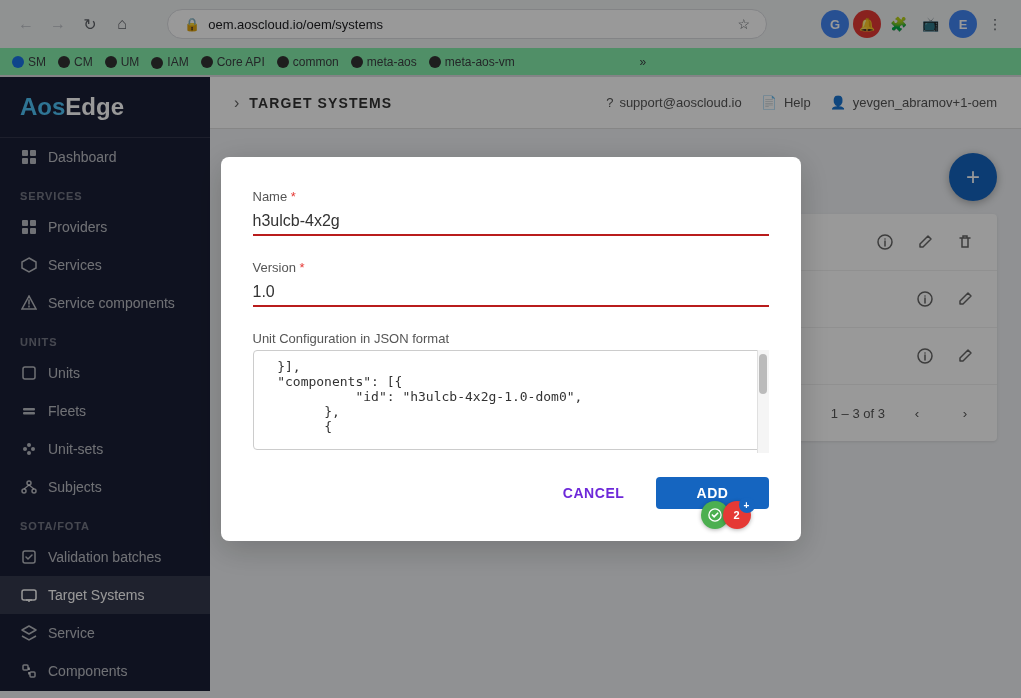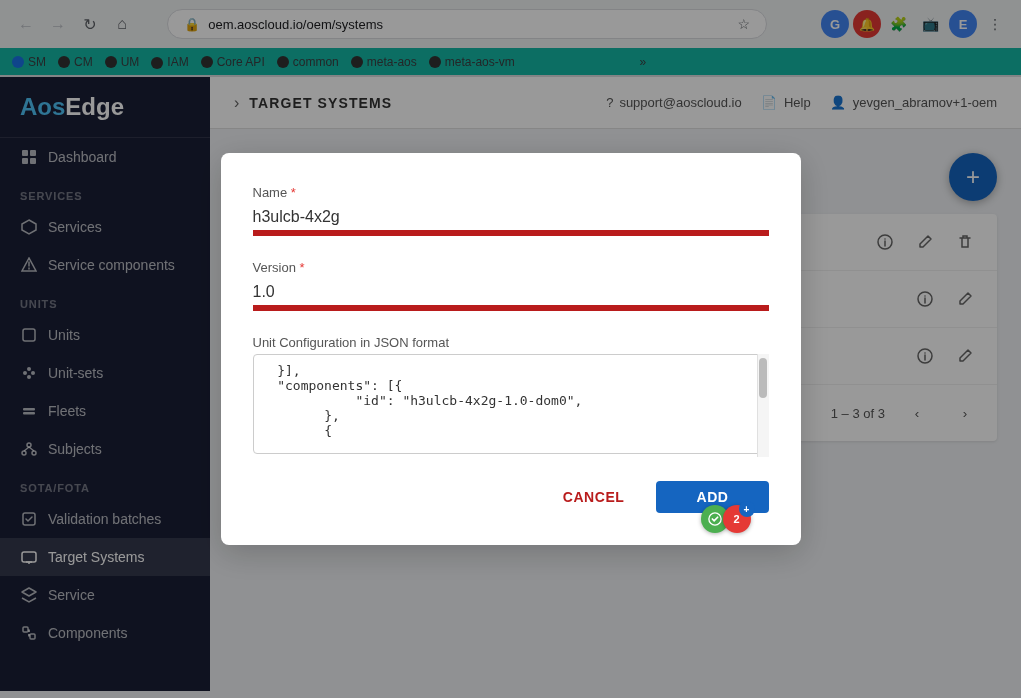--- a/index.html
+++ b/index.html
@@ -265,21 +265,21 @@
     .form-label {
       font-size: 13px;
       color: #555;
       margin-bottom: 4px;
       display: block;
     }
     .form-label .required { color: #e53935; }
     .form-input {
       width: 100%;
       border: none;
-      border-bottom: 6px solid #b91c1c;
+      border-bottom: 2px solid #b91c1c;
       padding: 4px 0;
       font-size: 16px;
       color: #333;
       outline: none;
       background: transparent;
     }
     .form-textarea {
       width: 100%;
       height: 100px;
       border: 1px solid #ccc;
@@ -313,21 +313,21 @@
     .modal-actions {
       display: flex;
       justify-content: flex-end;
       gap: 12px;
       margin-top: 16px;
     }
     .btn-cancel {
       padding: 8px 20px;
       background: none;
       border: none;
-      color: #b91c1c;
+      color: #6d28d9;
       font-size: 14px;
       font-weight: 600;
       cursor: pointer;
       border-radius: 4px;
       letter-spacing: 0.04em;
     }
     .btn-add {
       padding: 8px 40px;
       background: #1565c0;
       border: none;
@@ -398,21 +398,21 @@
 
       <button class="browser-action-btn" style="background:#e53935; color:white; border-radius:50%; font-size:13px;">🔔</button>
 
       <button class="browser-action-btn">🧩</button>
       <button class="browser-action-btn">📺</button>
       <button class="browser-action-btn" style="background:#4285f4; color:white; border-radius:50%; font-weight:700; font-size:13px;">E</button>
       <button class="browser-action-btn">⋮</button>
     </div>
   </div>
 
-  <div class="tabs-bar" style="height:28px; background:#14b8a6; border-bottom:1px solid #dadce0; display:flex; align-items:center; padding:0 12px; gap:12px; font-size:12px; color:#3c4043;">
+  <div class="tabs-bar" style="height:28px; background:#86efac; border-bottom:1px solid #dadce0; display:flex; align-items:center; padding:0 12px; gap:12px; font-size:12px; color:#3c4043;">
     <span style="display:flex;align-items:center;gap:4px;cursor:pointer;">
       <span style="width:12px;height:12px;border-radius:50%;background:#1a73e8;display:inline-block;"></span>
       SM
     </span>
     <span style="display:flex;align-items:center;gap:4px;cursor:pointer;">
       <span style="width:12px;height:12px;border-radius:50%;background:#333;display:inline-block;"></span>
       CM
     </span>
     <span style="display:flex;align-items:center;gap:4px;cursor:pointer;">
       <span style="width:12px;height:12px;border-radius:50%;background:#333;display:inline-block;"></span>
@@ -465,20 +465,31 @@
               <rect x="9" y="9" width="6" height="6" rx="1" fill="currentColor"></rect>
             </svg>
         </div>
         <span>Dashboard</span>
       </div>
 
       <div class="sidebar-section-label">SERVICES</div>
       <div class="sidebar-item">
         <div class="sidebar-item-icon">
           <svg width="16" height="16" viewBox="0 0 16 16" fill="currentColor">
+              <rect x="1" y="1" width="6" height="6" rx="1"></rect>
+              <rect x="9" y="1" width="6" height="6" rx="1"></rect>
+              <rect x="1" y="9" width="6" height="6" rx="1"></rect>
+              <rect x="9" y="9" width="6" height="6" rx="1"></rect>
+            </svg>
+        </div>
+        <span>Providers</span>
+      </div>
+      <div class="sidebar-item">
+        <div class="sidebar-item-icon">
+          <svg width="16" height="16" viewBox="0 0 16 16" fill="currentColor">
               <path d="M8 1L15 5v6L8 15 1 11V5L8 1z" stroke="currentColor" stroke-width="1.5" fill="none"></path>
             </svg>
         </div>
         <span>Services</span>
       </div>
       <div class="sidebar-item">
         <div class="sidebar-item-icon">
           <svg width="16" height="16" viewBox="0 0 16 16" fill="currentColor">
               <path d="M8 1L1 14h14L8 1zm0 4v4m0 2v1" stroke="currentColor" stroke-width="1.5" fill="none" stroke-linecap="round"></path>
             </svg>
@@ -487,40 +498,40 @@
       </div>
 
       <div class="sidebar-section-label">UNITS</div>
       <div class="sidebar-item">
         <div class="sidebar-item-icon">
           <svg width="16" height="16" viewBox="0 0 16 16" fill="none">
               <rect x="2" y="2" width="12" height="12" rx="2" stroke="currentColor" stroke-width="1.5"></rect>
             </svg>
         </div>
         <span>Units</span>
+      </div>
+      <div class="sidebar-item">
+        <div class="sidebar-item-icon">
+          <svg width="16" height="16" viewBox="0 0 16 16" fill="none">
+              <rect x="2" y="5" width="12" height="2.5" rx="1" fill="currentColor"></rect>
+              <rect x="2" y="9" width="12" height="2.5" rx="1" fill="currentColor"></rect>
+            </svg>
+        </div>
+        <span>Fleets</span>
       </div>
       <div class="sidebar-item">
         <div class="sidebar-item-icon">
           <svg width="16" height="16" viewBox="0 0 16 16" fill="currentColor">
               <circle cx="4" cy="8" r="2"></circle>
               <circle cx="8" cy="4" r="2"></circle>
               <circle cx="12" cy="8" r="2"></circle>
               <circle cx="8" cy="12" r="2"></circle>
             </svg>
         </div>
         <span>Unit-sets</span>
-      </div>
-      <div class="sidebar-item">
-        <div class="sidebar-item-icon">
-          <svg width="16" height="16" viewBox="0 0 16 16" fill="none">
-              <rect x="2" y="5" width="12" height="2.5" rx="1" fill="currentColor"></rect>
-              <rect x="2" y="9" width="12" height="2.5" rx="1" fill="currentColor"></rect>
-            </svg>
-        </div>
-        <span>Fleets</span>
       </div>
       <div class="sidebar-item">
         <div class="sidebar-item-icon">
           <svg width="16" height="16" viewBox="0 0 16 16" fill="none">
               <circle cx="8" cy="4" r="2" stroke="currentColor" stroke-width="1.5"></circle>
               <circle cx="3" cy="12" r="2" stroke="currentColor" stroke-width="1.5"></circle>
               <circle cx="13" cy="12" r="2" stroke="currentColor" stroke-width="1.5"></circle>
               <line x1="8" y1="6" x2="3" y2="10" stroke="currentColor" stroke-width="1.5"></line>
               <line x1="8" y1="6" x2="13" y2="10" stroke="currentColor" stroke-width="1.5"></line>
             </svg>

